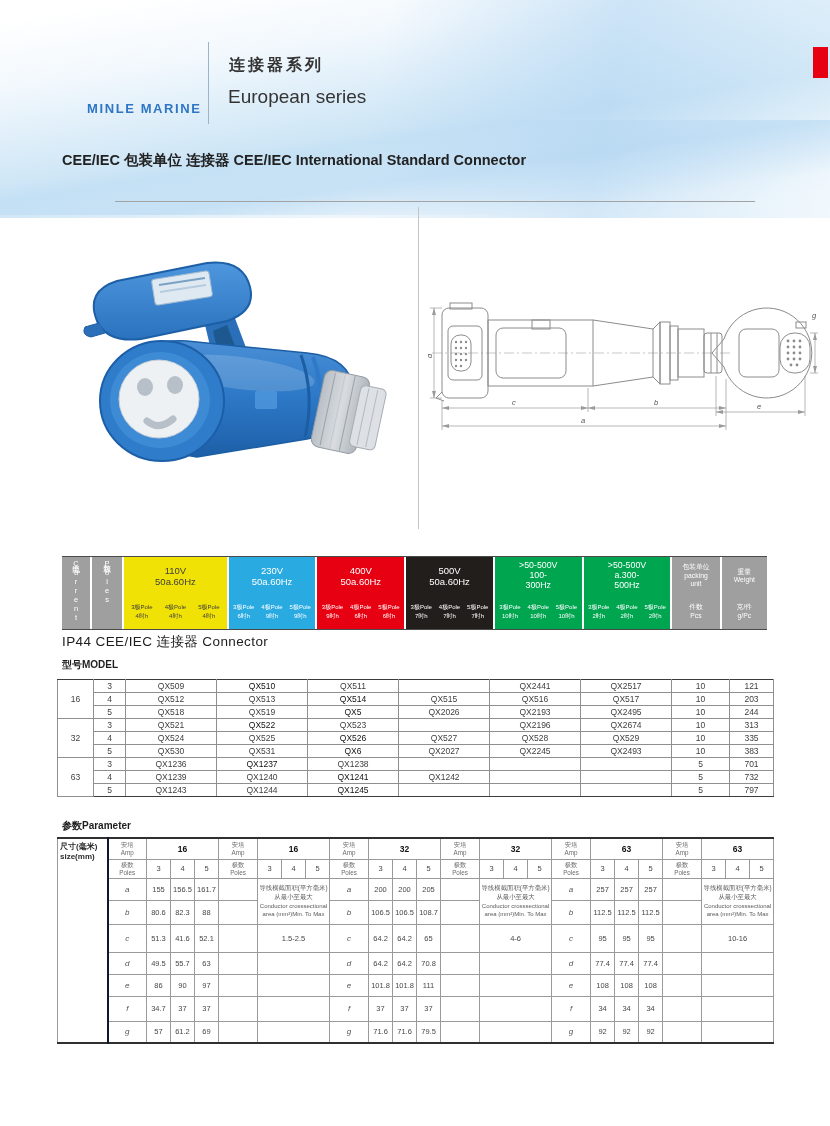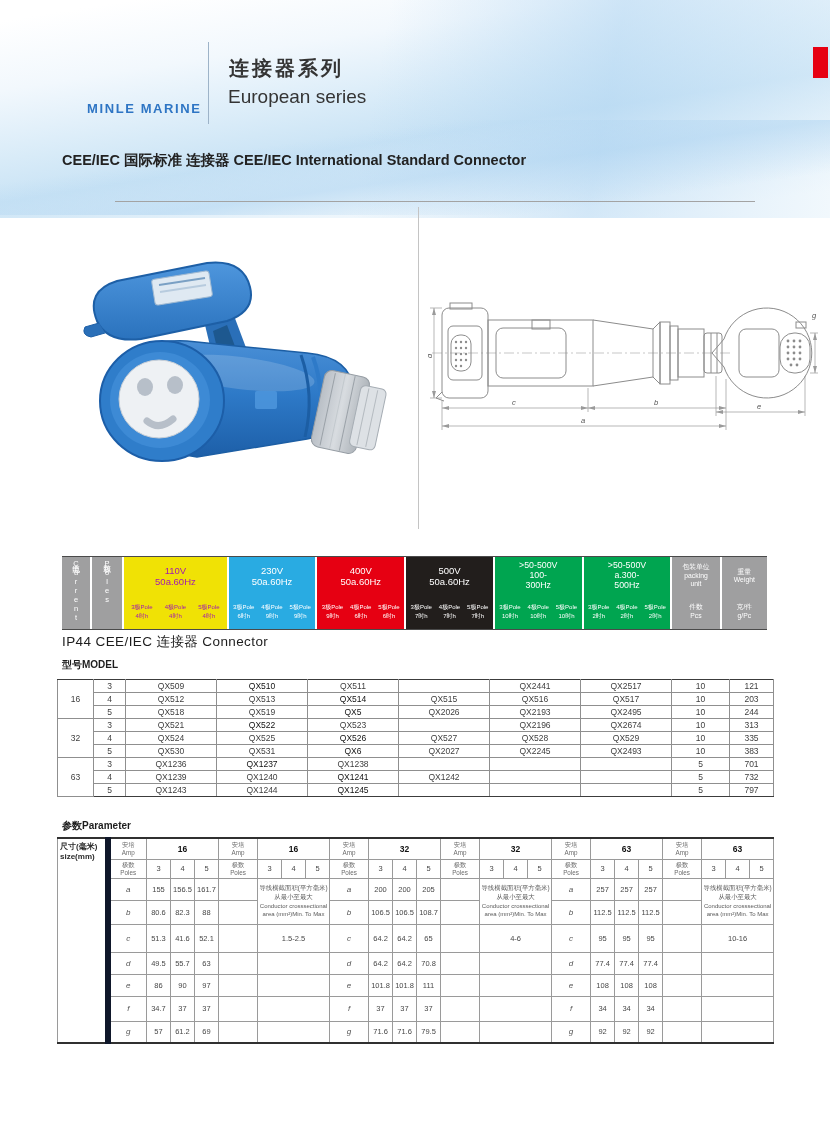--- a/index.html
+++ b/index.html
@@ -10,21 +10,21 @@
   .sky{left:0;top:0;width:830px;height:218px;
     background:
       linear-gradient(100deg, rgba(255,255,255,0) 45%, rgba(178,214,242,.55) 72%, rgba(225,240,250,.45) 100%),
       linear-gradient(171deg, #ffffff 6%, #f2f8fd 26%, #d8ebf8 46%, #c9e3f5 58%, #eaf4fb 74%, #ffffff 92%);}
   .sky2{left:0;top:120px;width:830px;height:95px;
     background:linear-gradient(172deg, rgba(255,255,255,0) 30%, rgba(167,208,240,.45) 55%, rgba(255,255,255,0) 80%);}
   
   .logo-cn{left:86px;top:50px;font-size:41px;font-weight:bold;color:#2e75c4;letter-spacing:7px;line-height:1;}
   .logo-en{left:87px;top:101px;font-size:13px;font-weight:bold;color:#2e75c4;letter-spacing:1.6px;}
   .hdr-div{left:208px;top:42px;width:1px;height:82px;background:#9db3c8;}
-  .series-cn{left:229px;top:55px;font-size:20px;font-weight:bold;color:#343434;letter-spacing:3px;}
+  .series-cn{left:229px;top:55px;font-size:16px;font-weight:bold;color:#343434;letter-spacing:3px;}
   .series-en{left:228px;top:86px;font-size:19px;color:#343434;}
   .title{left:62px;top:151px;font-size:14.5px;font-weight:bold;color:#222;}
   .subtitle{left:62px;top:175px;font-size:9.5px;color:#8f8f8f;}
   .hr1{left:115px;top:201px;width:640px;height:1px;background:#a3a3a3;}
   .corner-mark{left:813px;top:47px;width:15px;height:31px;background:#e60012;}
   .vline2{left:418px;top:207px;width:1px;height:322px;background:#c4c4c4;}
   
   .band{left:62px;top:556px;width:705px;height:72px;display:flex;column-gap:2px;
         border-top:1px solid #4a4a4a;border-bottom:1px solid #4a4a4a;box-sizing:content-box;}
   .bcol{display:flex;flex-direction:column;}
@@ -48,21 +48,21 @@
            height:12px;padding:0;overflow:hidden;white-space:nowrap;}
   .mtab{border:1px solid #3c3c3c;}
   .mtab tr:first-child td{border-top:1.5px solid #3c3c3c;}
   .mtab tr:last-child td{border-bottom:1.5px solid #3c3c3c;}
   .mtab td.bd{font-weight:normal;color:#111;}
   
   .sec-h3{left:62px;top:819px;font-size:10px;font-weight:bold;color:#1d1d1d;}
   .ptab{left:57px;top:837px;width:716px;border-collapse:collapse;table-layout:fixed;}
   .ptab td{border:1px solid #9a9a9a;font-size:7.5px;color:#474747;text-align:center;padding:0;overflow:hidden;}
   .ptab{border:1px solid #9a9a9a;border-top:2px solid #303030;border-bottom:2px solid #303030;}
-  .ptab td.corner{border:none;border-right:6px solid #0f172a;vertical-align:top;text-align:left;
+  .ptab td.corner{border:none;border-right:2px solid #0f172a;vertical-align:top;text-align:left;
                   font-weight:bold;font-size:8px;color:#2a2a2a;padding:3px 0 0 2px;line-height:1.3;}
   .ptab td.gl{font-size:6.3px;color:#6b6b6b;line-height:1.25;}
   .ptab td.amp{font-weight:bold;font-size:8.5px;color:#111;}
   .ptab td.rl{font-style:italic;font-size:8px;color:#555;}
   .ptab td.note{font-size:6.4px;color:#5a5a5a;line-height:1.35;}
   .ptab td.note .noteen{font-size:6px;}
   
   .ln{stroke:#8c8c8c;fill:none;stroke-width:1;}
   .dim{stroke:#9a9a9a;fill:none;stroke-width:.7;}
   .dimtxt{font-size:7.5px;font-style:italic;fill:#555;}
@@ -72,21 +72,21 @@
 
 <div class="page">
   <div class="abs sky"></div>
   <div class="abs sky2"></div>
   <div class="abs corner-mark"></div>
 
   <div class="abs logo-en">MINLE MARINE</div>
   <div class="abs hdr-div"></div>
   <div class="abs series-cn">连接器系列</div>
   <div class="abs series-en">European series</div>
-  <div class="abs title">CEE/IEC 国际标准 连接器 CEE/IEC International Standard Connector</div>
+  <div class="abs title">CEE/IEC 包装单位 连接器 CEE/IEC International Standard Connector</div>
   <div class="abs hr1"></div>
   <div class="abs vline2"></div>
 
   <svg class="abs" style="left:55px;top:243px;" width="350" height="225" viewBox="0 0 350 225">
     <defs>
       <linearGradient id="gBody" x1="0" y1="0" x2="0" y2="1">
         <stop offset="0" stop-color="#4a8fd6"></stop>
           <stop offset=".45" stop-color="#2e7ac8"></stop>
           <stop offset="1" stop-color="#1d5fa8"></stop>
       </linearGradient>
@@ -238,21 +238,21 @@
   </svg>
 
   <div class="abs band">
     <div class="bcol bgray" style="width:28px">
       <div class="vtext">电流Current</div>
     </div>
     <div class="bcol bgray" style="width:31px">
       <div class="vtext">极数Poles</div>
     </div>
 
-    <div class="bcol" style="width: 104px; background-color: rgb(240, 226, 5); color: #a21caf;">
+    <div class="bcol" style="width: 104px; background-color: rgb(240, 226, 5); color: #404040;">
       <div class="bvolt">
           <div>110V</div>
           <div>50a.60Hz</div>
           <div></div>
         </div>
       <div class="bsub">
         <div class="bmini">
             <div>3极Pole</div>
             <div>4时h</div>
           </div>

